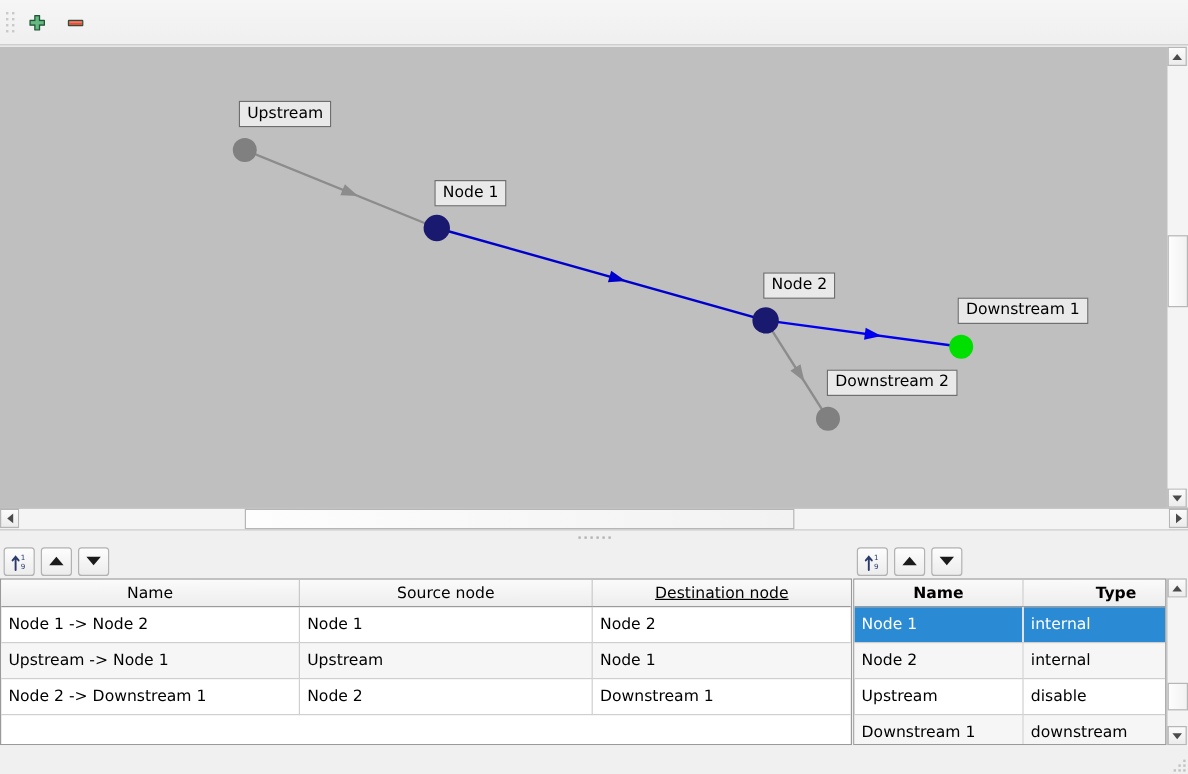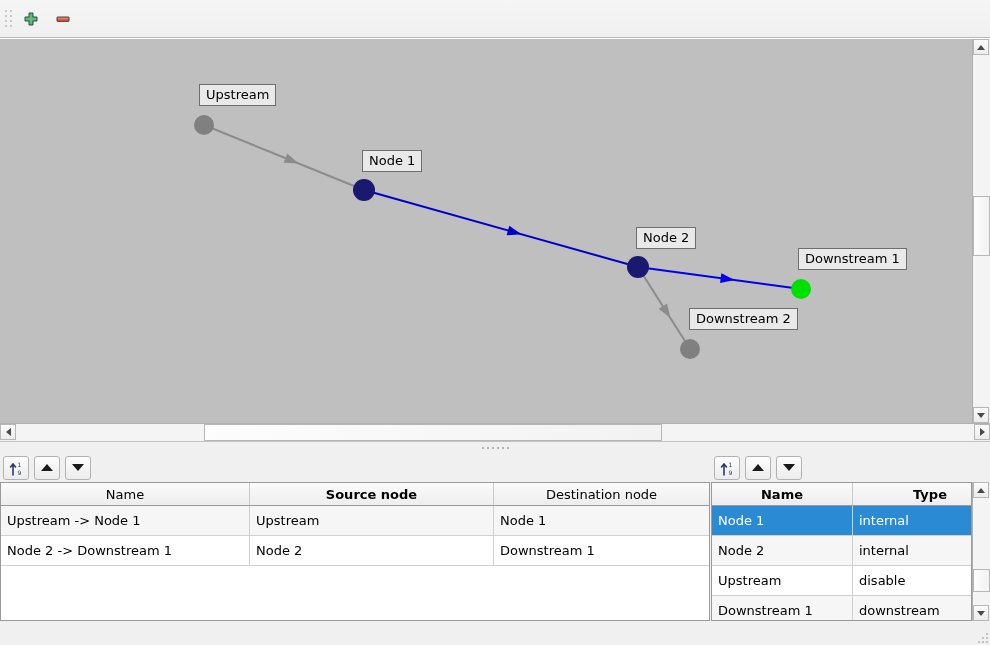--- a/index.html
+++ b/index.html
@@ -332,25 +332,30 @@
         <div class="pbtn" title="Move down">
           <span class="tri-down"></span>
         </div>
       </div>
       <div class="table-area">
         <div class="table-box">
           <table class="grid" id="edges-table">
               <thead>
                 <tr>
                   <th style="width: 240px;">Name</th>
-                  <th style="width: 235px; font-weight: bold;">Source node</th>
-                  <th style="width: auto;">Destination node</th>
+                  <th style="width: 235px;">Source node</th>
+                  <th style="width: auto; text-decoration: underline;">Destination node</th>
                 </tr>
               </thead>
               <tbody>
+                <tr class="">
+                  <td>Node 1 -&gt; Node 2</td>
+                  <td>Node 1</td>
+                  <td>Node 2</td>
+                </tr>
                 <tr class="alt">
                   <td>Upstream -&gt; Node 1</td>
                   <td>Upstream</td>
                   <td>Node 1</td>
                 </tr>
                 <tr class="">
                   <td>Node 2 -&gt; Downstream 1</td>
                   <td>Node 2</td>
                   <td>Downstream 1</td>
                 </tr>

